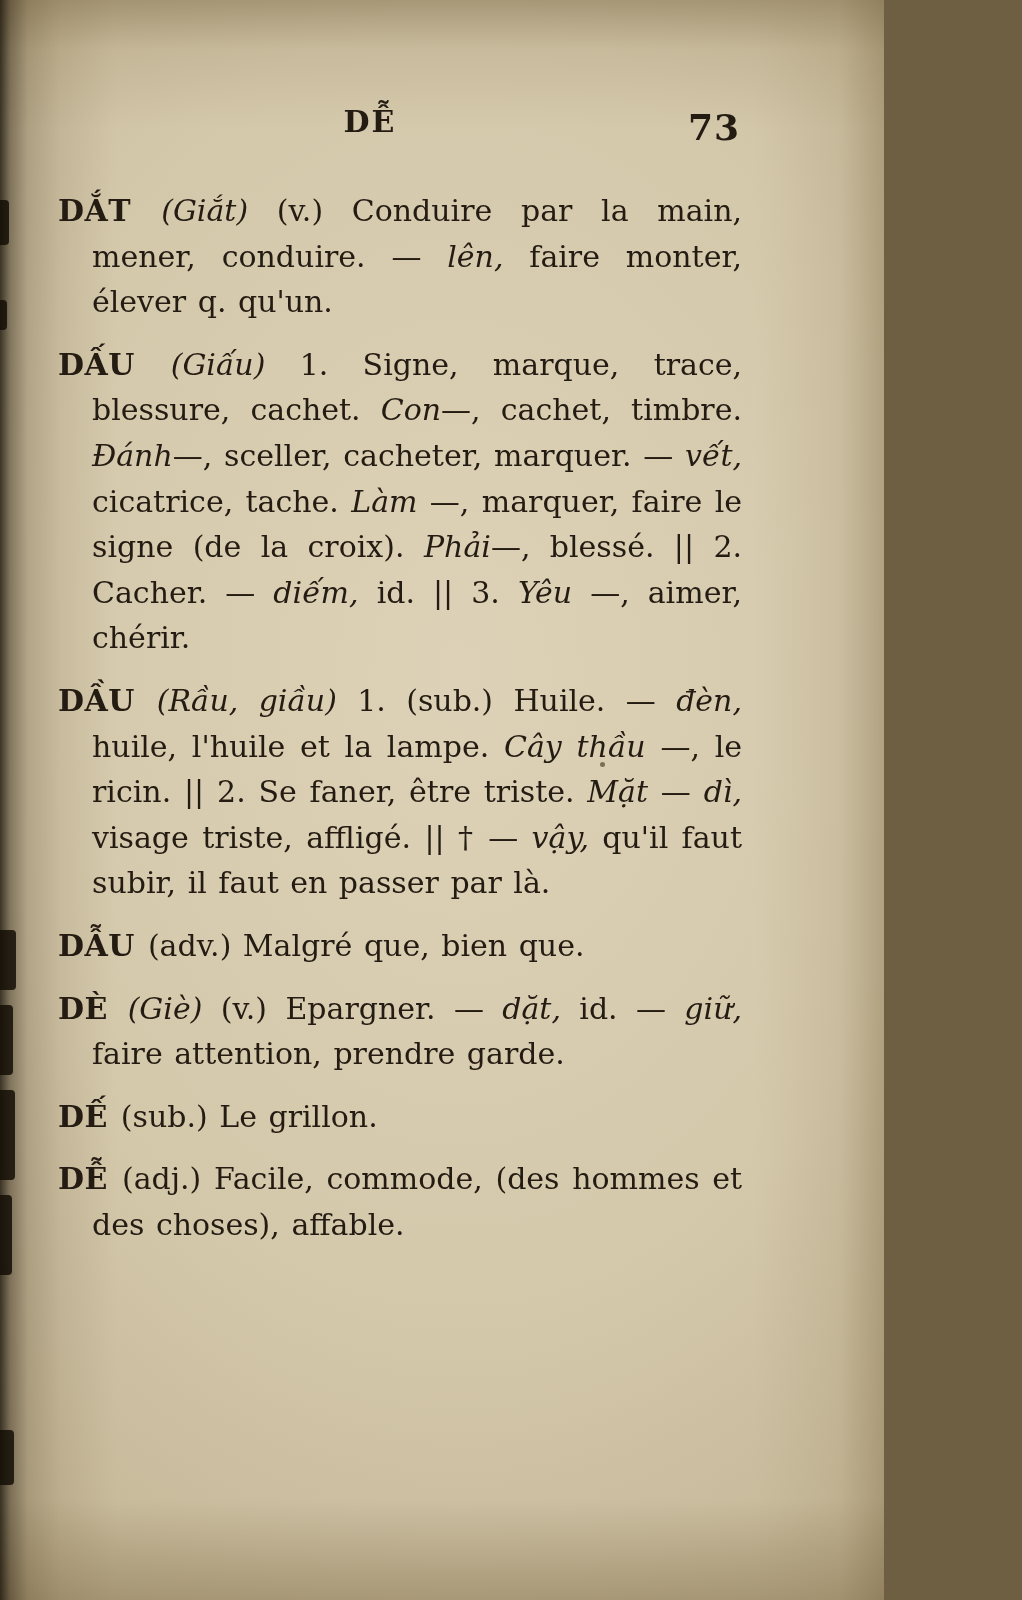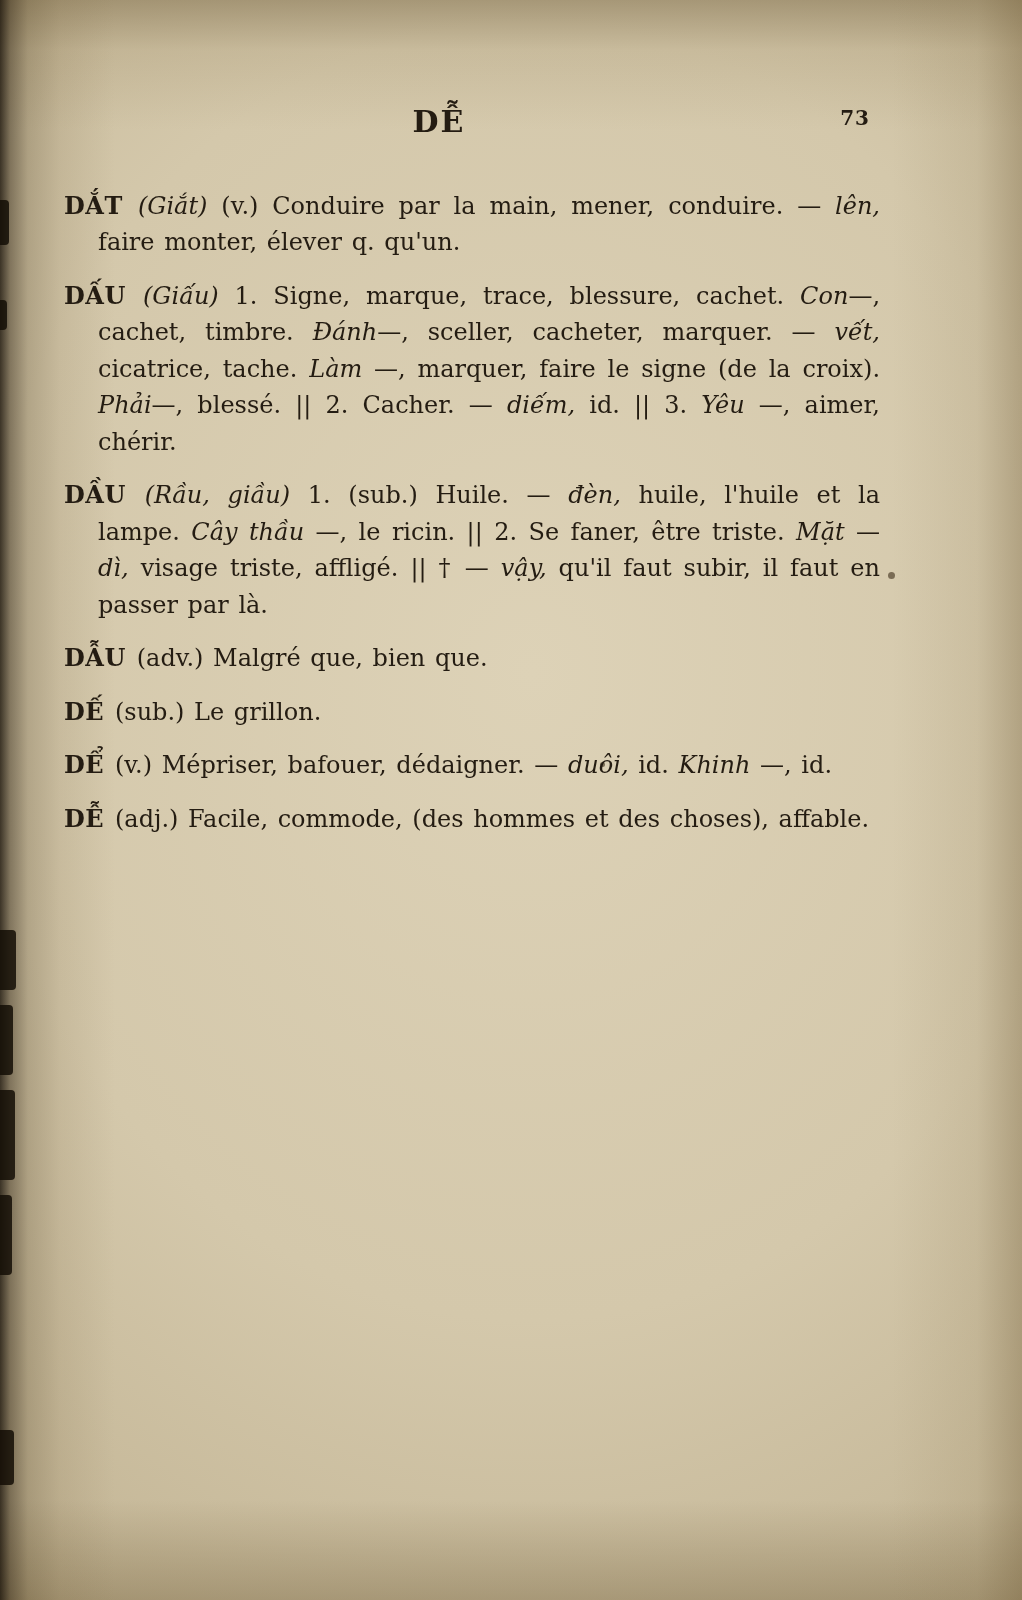--- a/index.html
+++ b/index.html
@@ -1,18 +1,18 @@
 <!DOCTYPE html>
 <html><head>
 <meta charset="utf-8">
 <style>
   html, body { margin: 0; padding: 0; background: #6e5f43; }
   .page {
     position: relative;
-    width: 1022px;
+    width: 884px;
     height: 1600px;
     overflow: hidden;
     font-family: "DejaVu Serif", "Liberation Serif", serif;
     background:
       linear-gradient(90deg, rgba(22,15,6,0.80) 0px, rgba(48,36,18,0.50) 10px, rgba(88,72,42,0.28) 28px, rgba(120,100,65,0.14) 60px, rgba(0,0,0,0) 115px),
       linear-gradient(270deg, rgba(118,98,60,0.38) 0px, rgba(148,130,92,0.16) 45px, rgba(0,0,0,0) 130px),
       linear-gradient(180deg, rgba(105,86,50,0.42) 0px, rgba(138,118,78,0.16) 50px, rgba(0,0,0,0) 130px),
       linear-gradient(0deg, rgba(105,86,50,0.35) 0px, rgba(0,0,0,0) 100px),
       radial-gradient(ellipse 120% 90% at 52% 42%, #ddd2b7 0%, #d4c8ab 45%, #c3b595 75%, #a4936e 100%);
   }
@@ -42,33 +42,33 @@
   .running-head {
     position: absolute;
     left: 0; right: 60px;
     text-align: center;
     font-size: 30px;
     font-weight: 700;
     letter-spacing: 2px;
   }
   .page-number {
     position: absolute;
-    right: 10px;
+    right: 2px;
     top: 2px;
-    font-size: 20px;
+    font-size: 36px;
     font-weight: 700;
     letter-spacing: 1px;
     text-align: center;
   }
   .entries { }
   .entry {
-    margin: 0 0 17px 6px;
+    margin: 0 0 17px 0;
     padding-left: 34px;
     text-indent: -34px;
-    font-size: 24px;
+    font-size: 30px;
     line-height: 1.52;
     text-align: justify;
     word-spacing: 2px;
   }
   .run-headword {
     font-weight: 700;
     letter-spacing: 0.5px;
   }
   .run-italic { font-style: italic; }
   .run-normal { }
@@ -98,19 +98,19 @@
     <div class="header-row">
       <div class="running-head">DỄ</div>
       <div class="page-number">73</div>
     </div>
 
     <div class="entries">
         <p class="entry"><span class="run-headword">DẮT </span><span class="run-italic">(Giắt) </span><span class="run-normal">(v.) Conduire par la main, mener, conduire. — </span><span class="run-italic">lên, </span><span class="run-normal">faire monter, élever q. qu'un.</span></p>
         <p class="entry"><span class="run-headword">DẤU </span><span class="run-italic">(Giấu) </span><span class="run-normal">1. Signe, marque, trace, blessure, cachet. </span><span class="run-italic">Con</span><span class="run-normal">—, cachet, timbre. </span><span class="run-italic">Đánh</span><span class="run-normal">—, sceller, cacheter, marquer. — </span><span class="run-italic">vết, </span><span class="run-normal">cicatrice, tache. </span><span class="run-italic">Làm </span><span class="run-normal">—, marquer, faire le signe (de la croix). </span><span class="run-italic">Phải</span><span class="run-normal">—, blessé.  || 2. Cacher. — </span><span class="run-italic">diếm, </span><span class="run-normal">id.  || 3. </span><span class="run-italic">Yêu </span><span class="run-normal">—, aimer, chérir.</span></p>
         <p class="entry"><span class="run-headword">DẦU </span><span class="run-italic">(Rầu, giầu) </span><span class="run-normal">1. (sub.) Huile. — </span><span class="run-italic">đèn, </span><span class="run-normal">huile, l'huile et la lampe. </span><span class="run-italic">Cây thầu </span><span class="run-normal">—, le ricin.  || 2. Se faner, être triste. </span><span class="run-italic">Mặt </span><span class="run-normal">— </span><span class="run-italic">dì, </span><span class="run-normal">visage triste, affligé.  || † — </span><span class="run-italic">vậy, </span><span class="run-normal">qu'il faut subir, il faut en passer par là.</span></p>
         <p class="entry"><span class="run-headword">DẪU </span><span class="run-normal">(adv.) Malgré que, bien que.</span></p>
+        <p class="entry"><span class="run-headword">DÈ </span><span class="run-italic">(Giè) </span><span class="run-normal">(v.) Epargner. — </span><span class="run-italic">dặt, </span><span class="run-normal">id. — </span><span class="run-italic">giữ, </span><span class="run-normal">faire attention, prendre garde.</span></p>
         <p class="entry"><span class="run-headword">DẾ </span><span class="run-normal">(sub.) Le grillon.</span></p>
-        <p class="entry"><span class="run-headword">DỂ </span><span class="run-normal">(v.) Mépriser, bafouer, dédaigner. — </span><span class="run-italic">duôi, </span><span class="run-normal">id. </span><span class="run-italic">Khinh </span><span class="run-normal">—, id.</span></p>
         <p class="entry"><span class="run-headword">DỄ </span><span class="run-normal">(adj.) Facile, commode, (des hommes et des choses), affable.</span></p>
       </div>
 
   </div>
 </div>
 
 </body></html>

